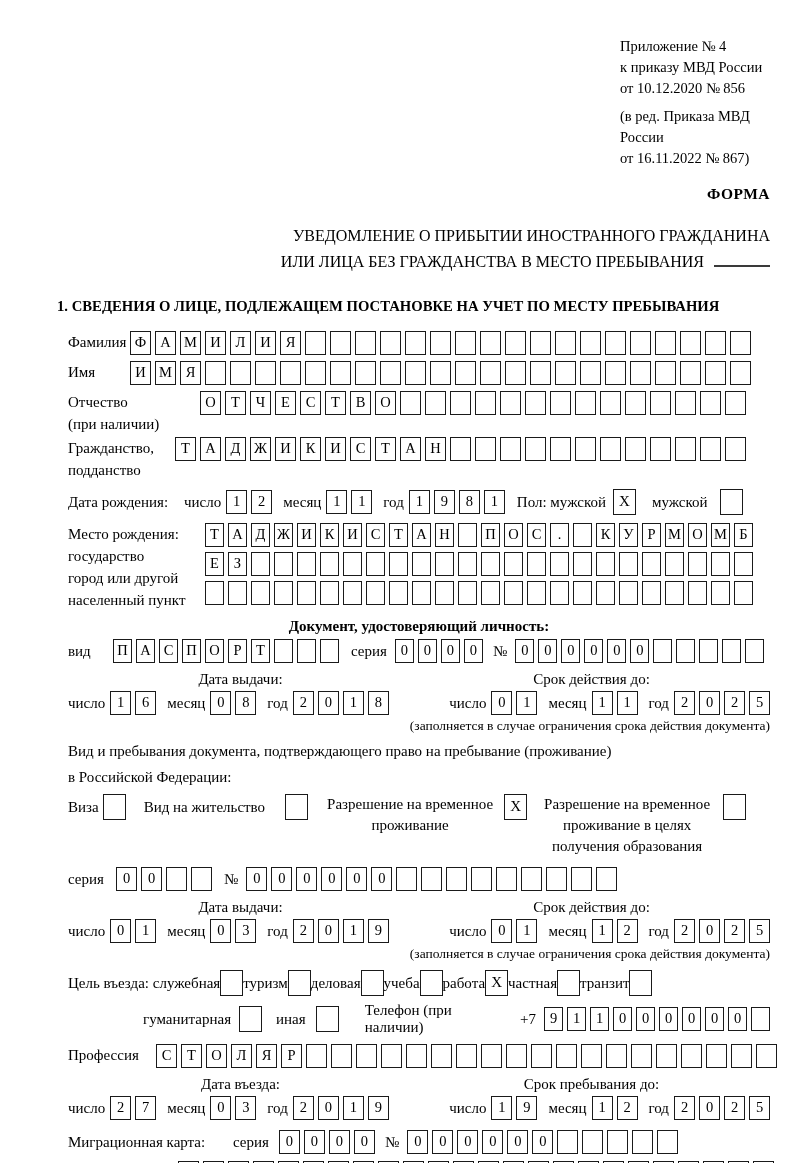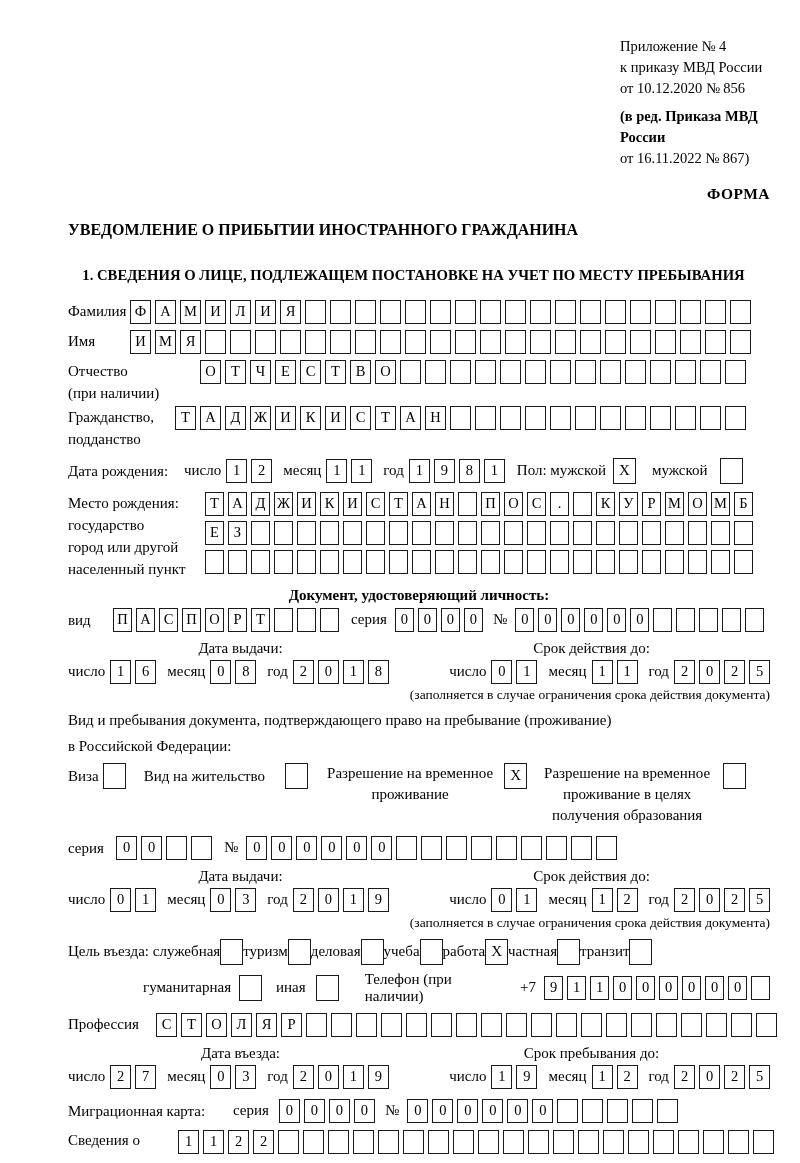--- a/index.html
+++ b/index.html
@@ -4,25 +4,25 @@
 <style>
   * { box-sizing: border-box; }
   html,body { margin:0; padding:0; background:#e8e8e8; }
   .page {
     width:800px; height:1163px; background:#ffffff; color:#000;
     font-family:"Liberation Serif", serif; font-size:15px;
     padding:36px 30px 10px 68px; position:relative; overflow:hidden;
     margin:0 auto;
   }
   .appendix { margin-left:552px; font-size:14.5px; line-height:1.45; }
-  .appendix .ed { margin-top:7px;font-weight:bold; }
+  .appendix .ed { margin-top:7px; }
   .forma { font-weight:bold; text-align:right; margin-top:16px; font-size:15.5px; letter-spacing:.5px; }
-  .title { text-align:left; font-weight:bold; font-size:16px; margin-top:14px; line-height:1.6; }
+  .title { text-align:right; font-weight:normal; font-size:16px; margin-top:20px; line-height:1.6; }
   .uline { display:inline-block; width:56px; border-bottom:2px solid #3a3a3a; height:13px; margin-left:10px; }
-  .sec { font-weight:bold; font-size:14.7px; margin:24px 0 13px -11px; white-space:nowrap;text-align:center; }
+  .sec { font-weight:bold; font-size:14.7px; margin:24px 0 13px -11px; white-space:nowrap; }
 
   .frow { display:flex; align-items:flex-start; margin-top:6px; }
   .frow.mid { align-items:center; }
   .lbl { flex:none; line-height:22px; }
   .cells { display:flex; gap:4px; flex:none; }
   .cell {
     flex:none; width:21px; height:24px; border:1.7px solid #1a1a1a;
     text-align:center; font-size:14.5px; line-height:20px;
   }
   .cells.n .cell { width:19px; }
@@ -48,20 +48,21 @@
     <div>к приказу МВД России</div>
     <div>от 10.12.2020 № 856</div>
     <div class="ed">(в ред. Приказа МВД России</div>
     <div>от 16.11.2022 № 867)</div>
   </div>
 
   <div class="forma">ФОРМА</div>
 
   <div class="title">
     <div>УВЕДОМЛЕНИЕ О ПРИБЫТИИ ИНОСТРАННОГО ГРАЖДАНИНА</div>
+    <div><span>ИЛИ ЛИЦА БЕЗ ГРАЖДАНСТВА В МЕСТО ПРЕБЫВАНИЯ</span><span class="uline"></span></div>
   </div>
 
   <div class="sec">1. СВЕДЕНИЯ О ЛИЦЕ, ПОДЛЕЖАЩЕМ ПОСТАНОВКЕ НА УЧЕТ ПО МЕСТУ ПРЕБЫВАНИЯ</div>
 
   <div class="frow" style="margin-top:16px">
     <span class="lbl" style="width:62px">Фамилия</span>
     <span class="cells">
         <span class="cell">Ф</span>
         <span class="cell">А</span>
         <span class="cell">М</span>

